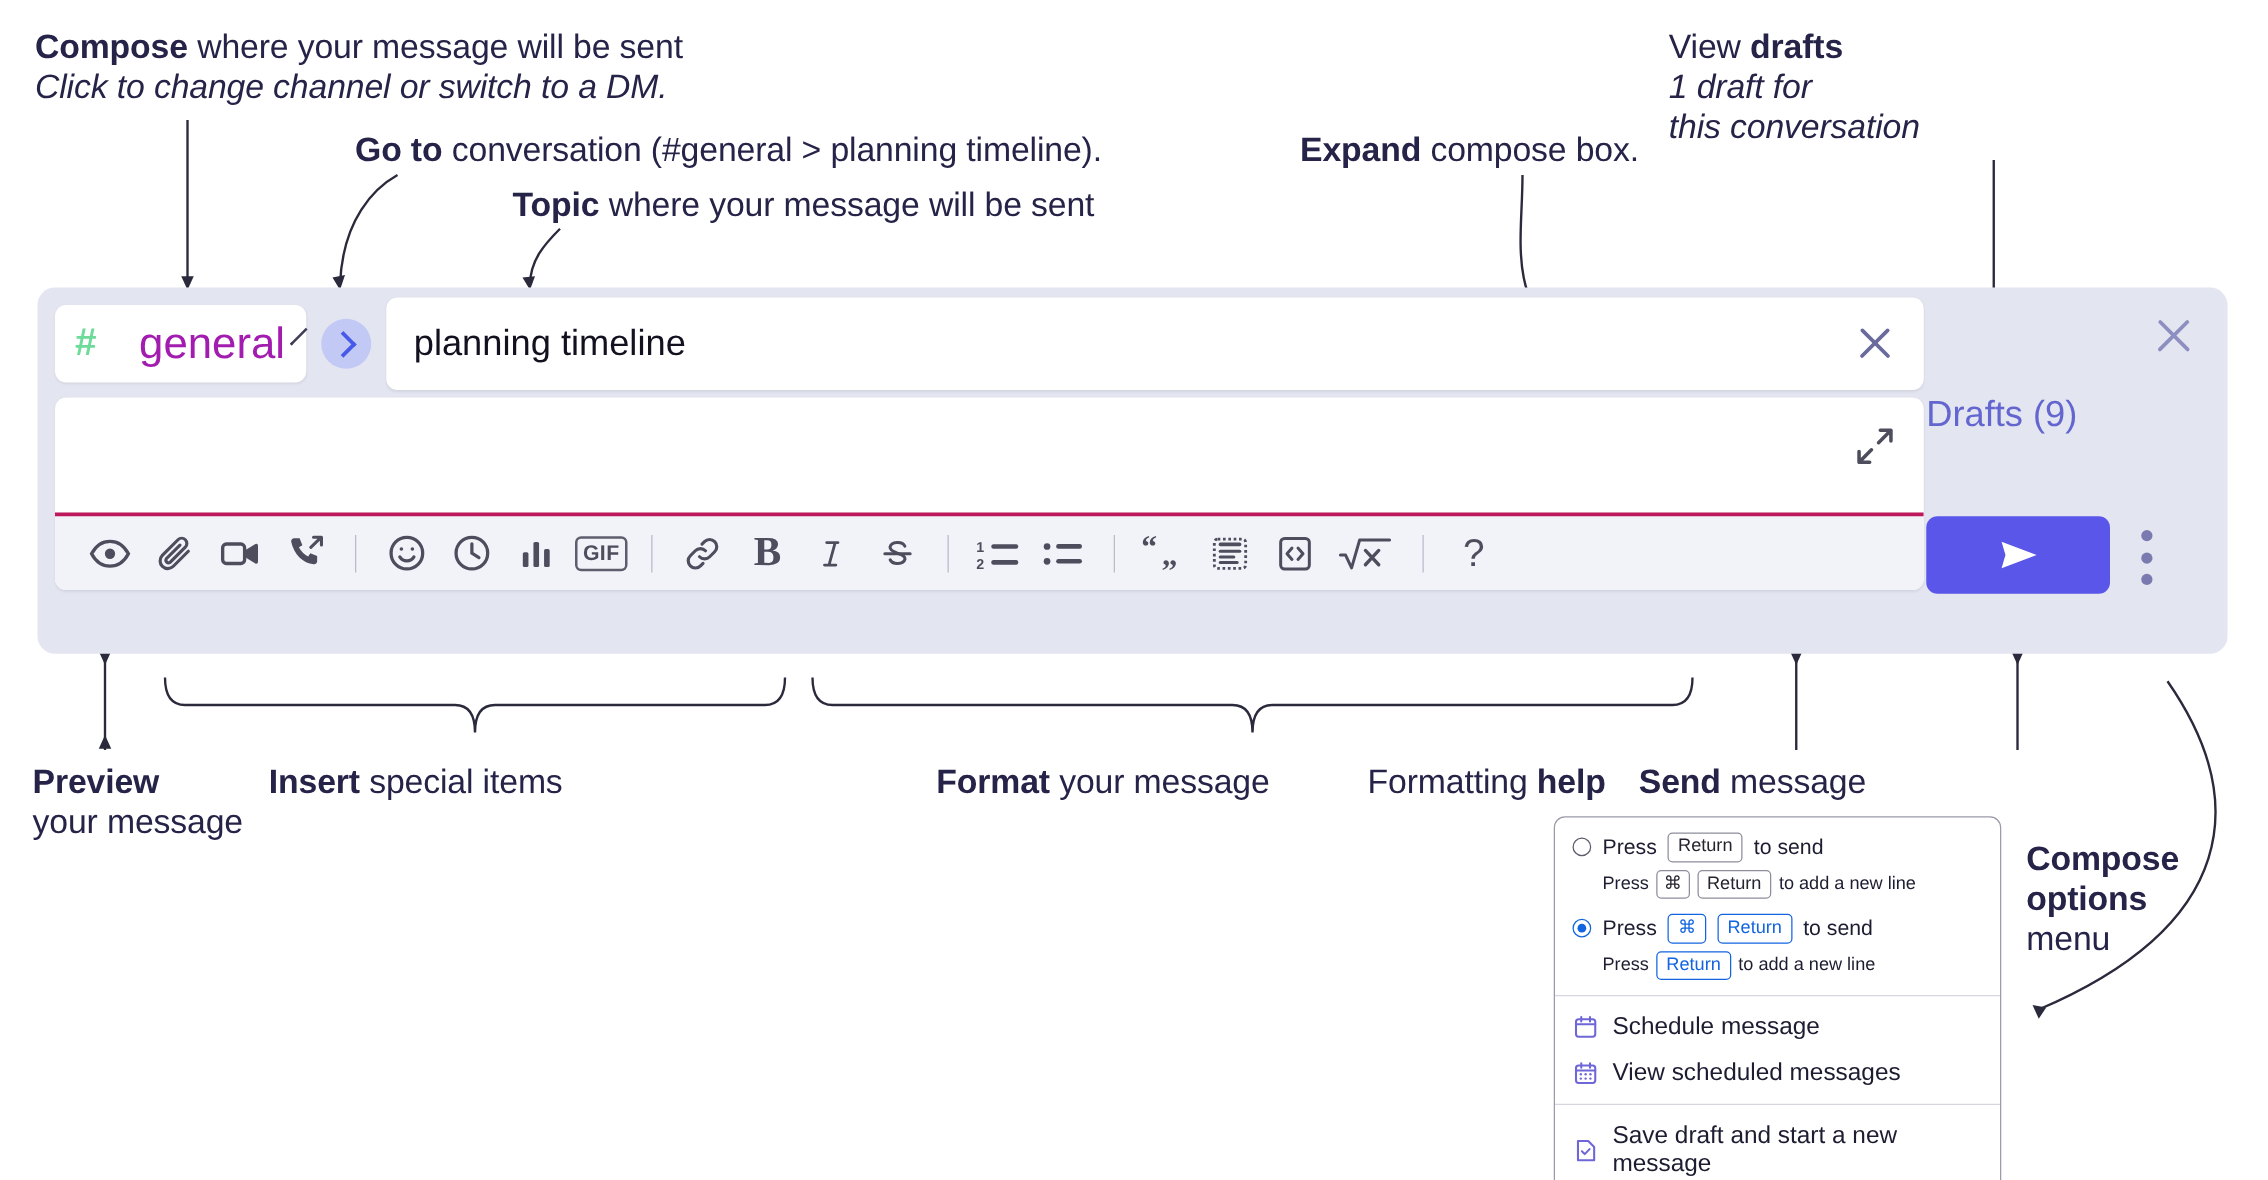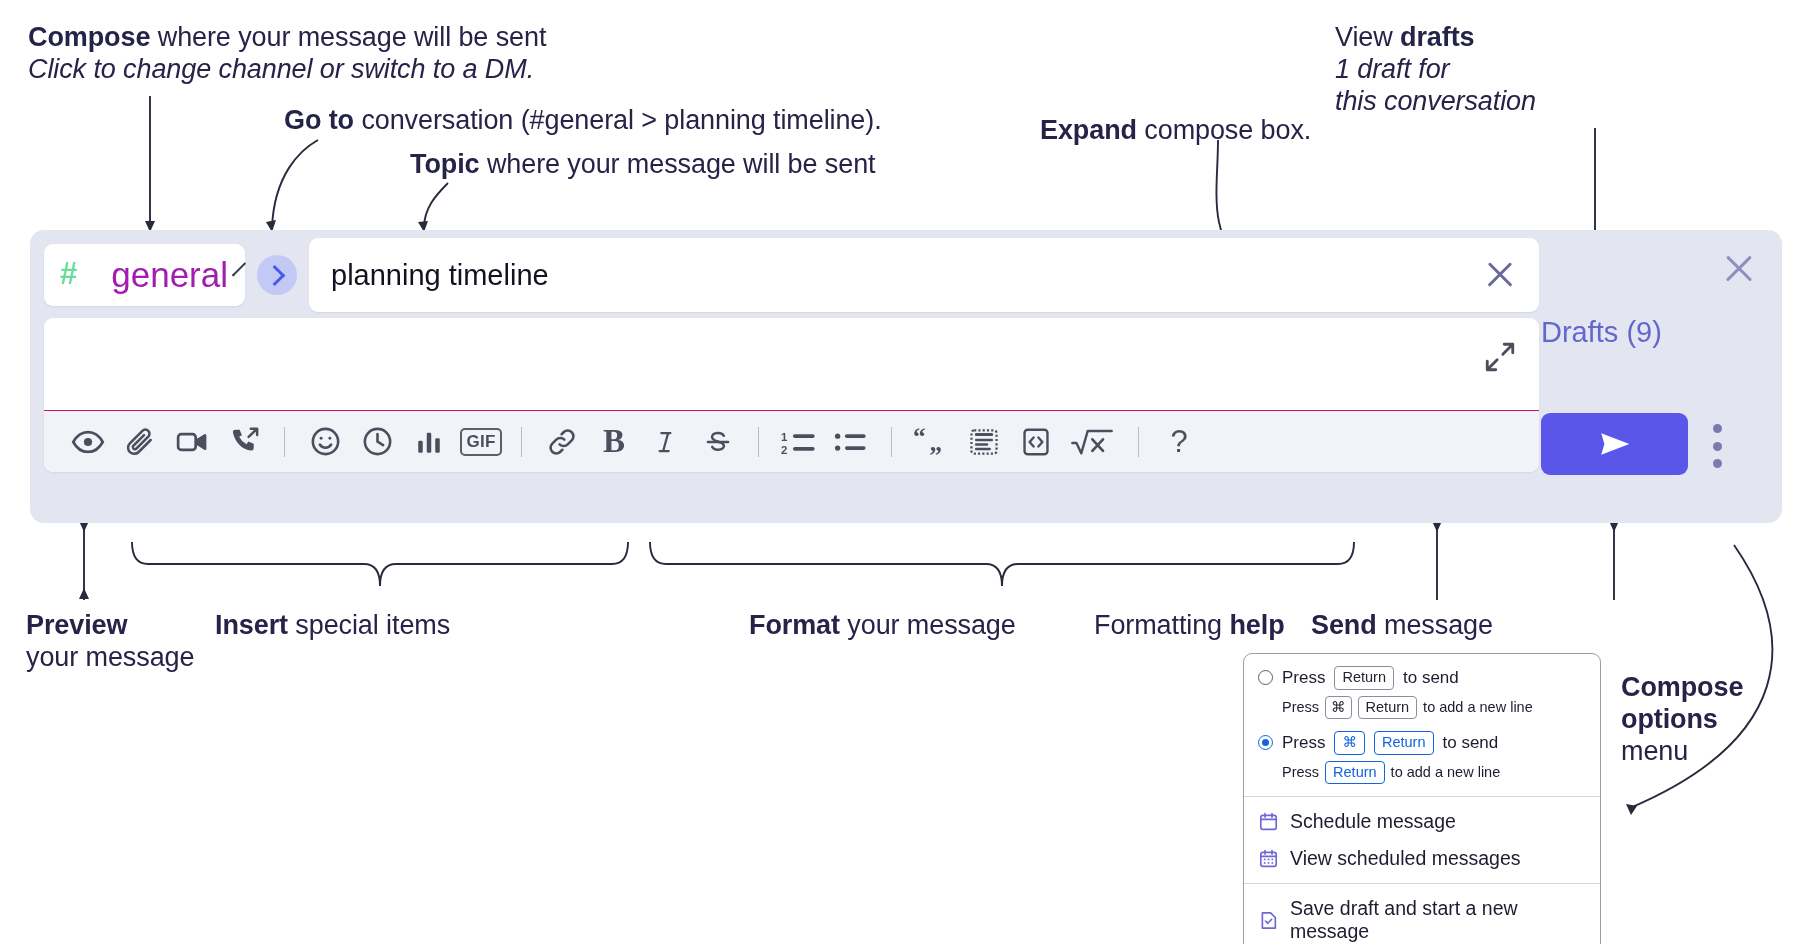--- a/index.html
+++ b/index.html
@@ -107,21 +107,21 @@
     padding:22px 0 0 26px;font-size:28px;color:#8c8c9e;
   }
   #expand-btn{
     position:absolute;right:22px;top:22px;width:34px;height:34px;
   }
   #toolbar{
     height:62px;background:#f2f3f8;
     display:flex;align-items:center;
     padding:0 18px;box-sizing:border-box;
     gap:0px;
-    border-top:1px solid #be185d;
+    border-top:3px solid #be185d;
   }
   .tbtn{
     width:52px;height:52px;
     display:flex;align-items:center;justify-content:center;
     color:#5d5d6e;flex:none;
   }
   .tsep{width:1px;height:30px;background:#b9bacb;margin:0 14px;flex:none;}
   .tbtn svg{display:block;}
   .gifbox{
     border:2.4px solid #5d5d6e;border-radius:5px;
@@ -246,21 +246,21 @@
 </div>
 
 <div class="ann" style="left:284px;top:105px;">
   <b>Go to</b><span> conversation (#general &gt; planning timeline).</span>
 </div>
 
 <div class="ann" style="left:410px;top:149px;">
   <b>Topic</b><span> where your message will be sent</span>
 </div>
 
-<div class="ann" style="left:1040px;top:115px;">
+<div class="ann" style="left:1040px;top:105px;">
   <b>Expand</b><span> compose box.</span>
 </div>
 
 <div class="ann" style="left:1335px;top:22px;">
   <div><span>View </span><b>drafts</b></div>
   <div class="ital">1 draft for</div>
   <div class="ital">this conversation</div>
 </div>
 
 <div class="ann" style="left:26px;top:610px;">

